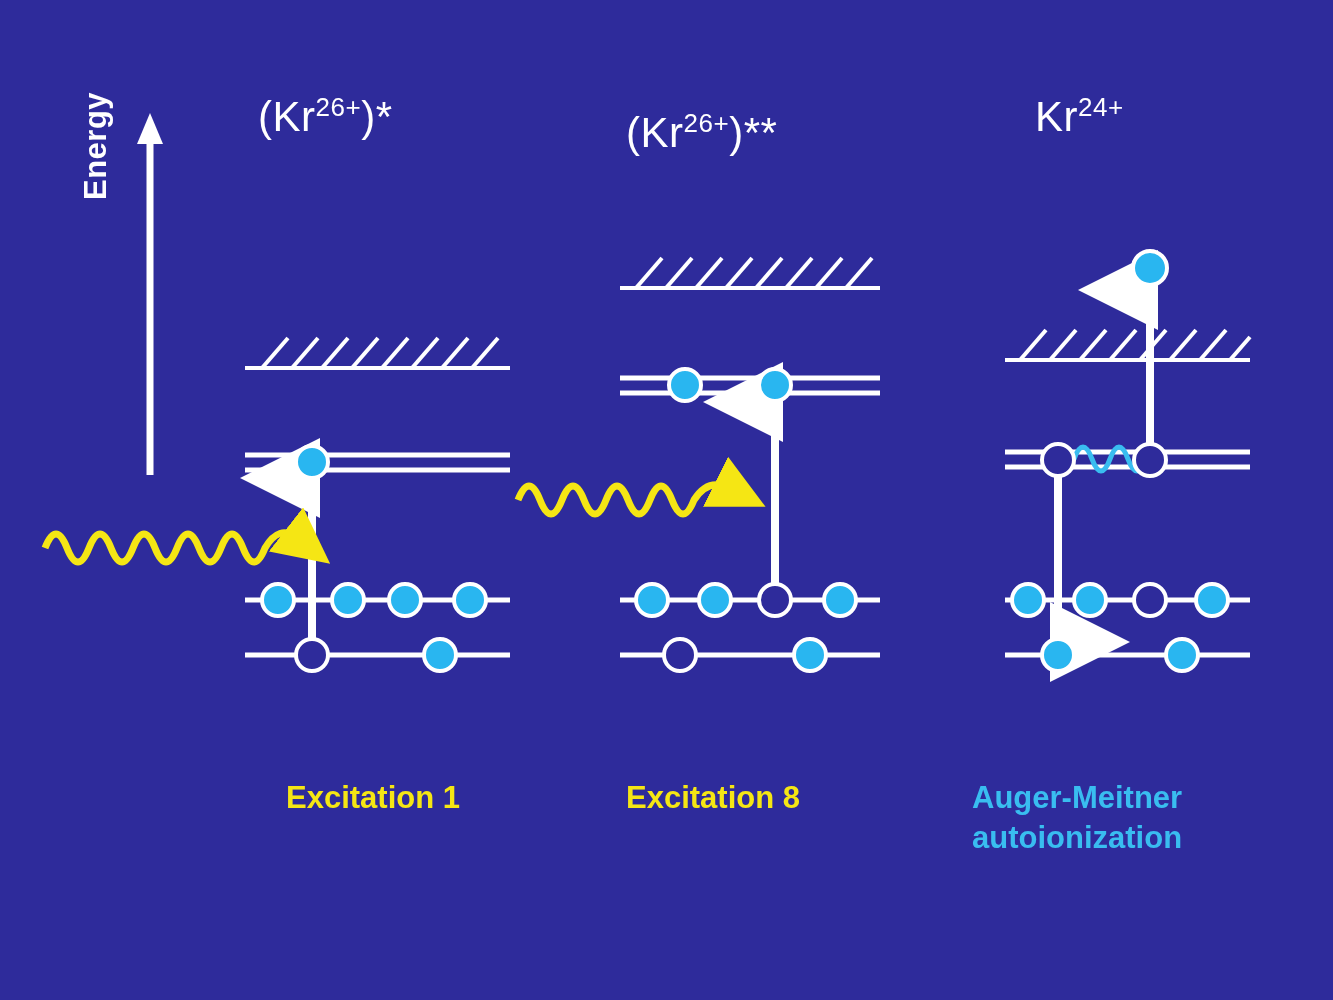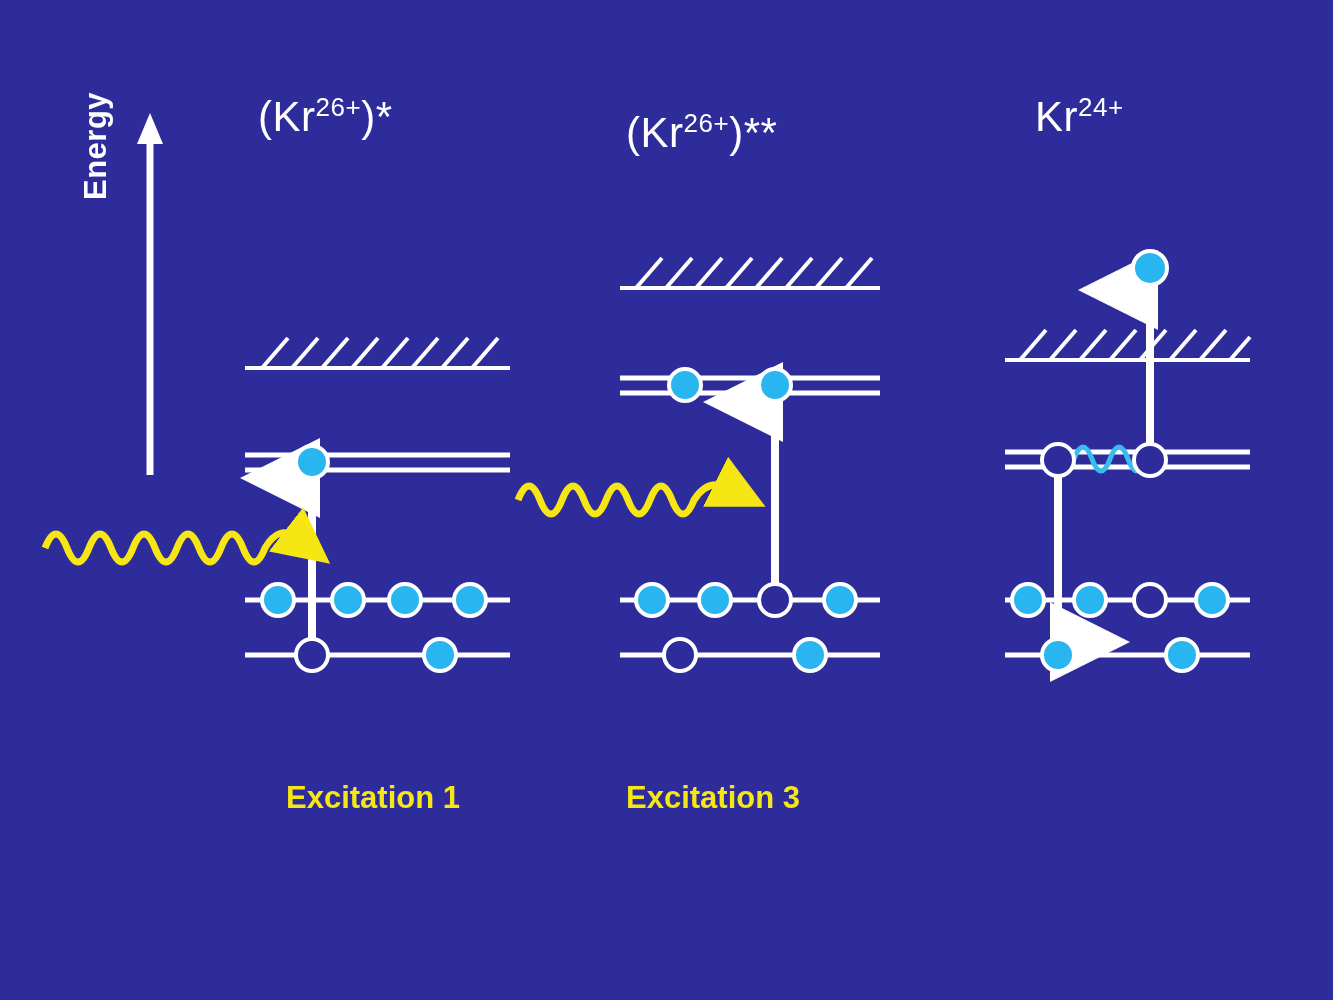--- a/index.html
+++ b/index.html
@@ -221,16 +221,18 @@
     <circle cx="78" cy="370" r="16" fill="#29b6f0" stroke="#ffffff" stroke-width="4"></circle>
     <circle cx="140" cy="370" r="16" fill="#29b6f0" stroke="#ffffff" stroke-width="4"></circle>
     <circle cx="200" cy="370" r="16" fill="#2e2b9b" stroke="#ffffff" stroke-width="4"></circle>
     <circle cx="262" cy="370" r="16" fill="#29b6f0" stroke="#ffffff" stroke-width="4"></circle>
     <circle cx="108" cy="425" r="16" fill="#29b6f0" stroke="#ffffff" stroke-width="4"></circle>
     <circle cx="232" cy="425" r="16" fill="#29b6f0" stroke="#ffffff" stroke-width="4"></circle>
   </svg>
 
   <div class="col-caption caption-yellow" style="left:258px; top:778px;margin-left:28px;">Excitation 1</div>
 
-  <div class="col-caption caption-yellow" style="left:626px; top:778px;">Excitation 3</div>
-
+  <div class="col-caption caption-yellow" style="left:626px; top:778px;">Excitation 8</div>
+
+  <div class="col-caption caption-cyan" style="left:972px; top:778px;">Auger-Meitner
+autoionization</div>
 
 </div>
 
 </body></html>

